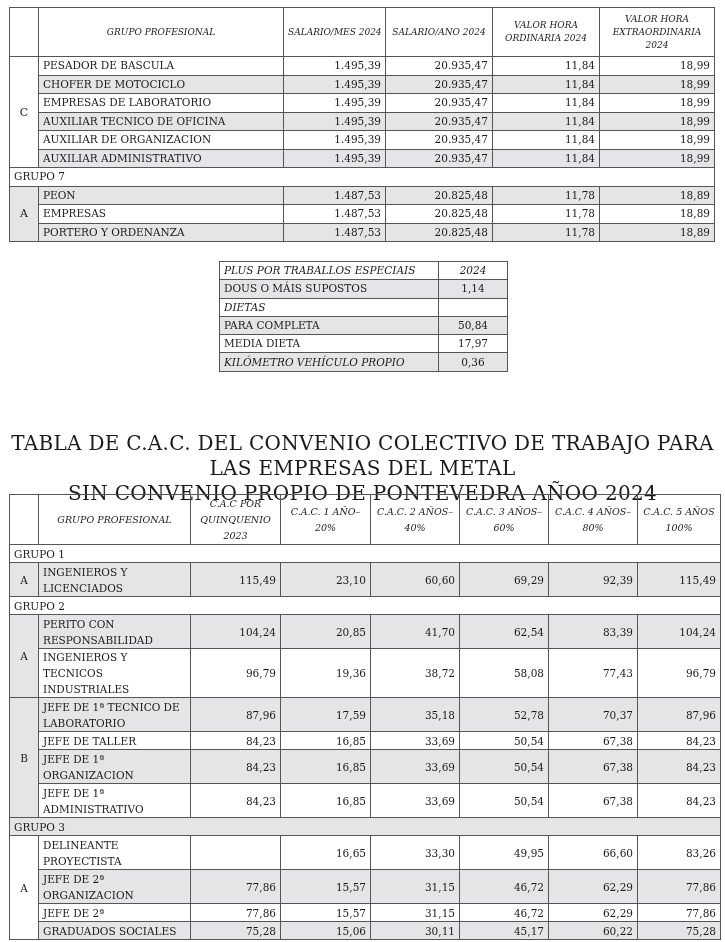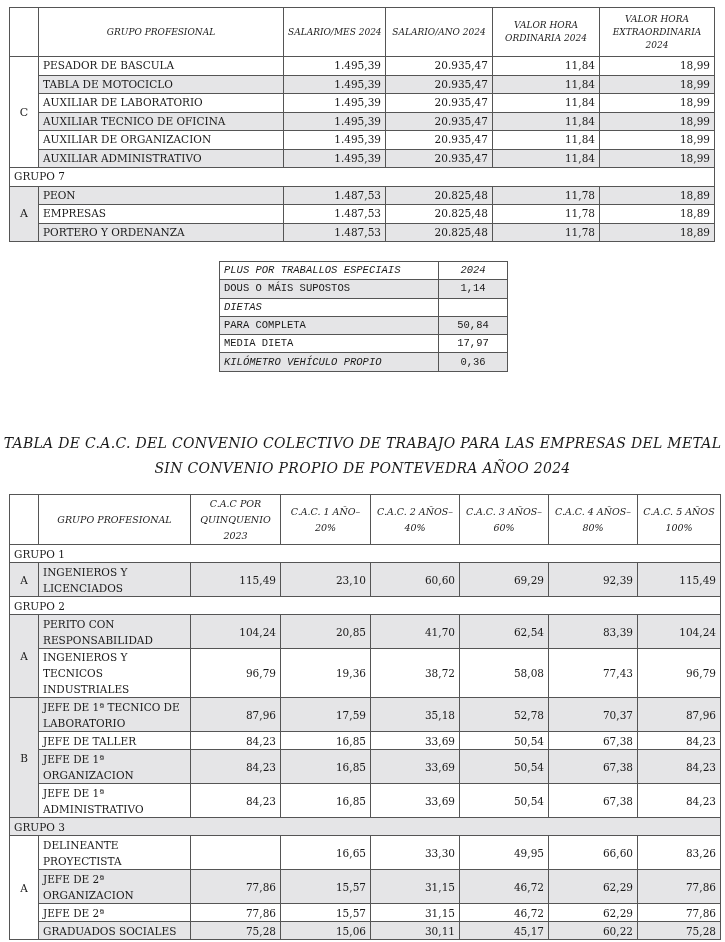--- a/index.html
+++ b/index.html
@@ -12,27 +12,27 @@
   .num { text-align: right; }
   .grp { text-align: center; font-size: 11px; }
   .shade { background: #e5e5e7; }
   .sect td { padding-left: 4px; }
   .wrap { white-space: normal; }
 
   #t1 { left: 9px; top: 7px; width: 705px; }
   #t1 th { height: 48px; }
   #t1 td { height: 17.5px; }
 
-  #t2 { left: 219px; top: 261px; width: 288px; font-family: Liberation Mono, monospace; }
+  #t2 { left: 219px; top: 261px; width: 288px; }
   #t2 td { height: 17.3px; font-size: 10.5px; }
   #t2 .it { font-style: italic; }
   #t2 .c { text-align: center; margin-top: 16px; }
 
   #title { position: absolute; left: 0; top: 431px; width: 725px; text-align: center;
-           font-style: italic; font-size: 14px; line-height: 25px; letter-spacing: 0.3px; }
+           font-size: 20px; line-height: 25px; letter-spacing: 0.3px; }
 
   #t3 { left: 9px; top: 494px; width: 711px; }
   #t3 th { height: 49px; font-size: 9.5px; line-height: 16px; }
   #t3 td { font-size: 10.5px; line-height: 16px; }
   #t3 tr.s td { height: 17px; }
   #t3 tr.d td { height: 33px; }
 </style>
 </head>
 <body>
 
@@ -58,28 +58,28 @@
     <tbody id="t1-c">
       <tr class="">
         <td class="grp" rowspan="6" style="background: rgb(255, 255, 255);">C</td>
         <td>PESADOR DE BASCULA</td>
         <td class="num">1.495,39</td>
         <td class="num">20.935,47</td>
         <td class="num">11,84</td>
         <td class="num">18,99</td>
       </tr>
       <tr class="shade">
-        <td>TABLA DE MOTOCICLO</td>
-        <td class="num">1.495,39</td>
-        <td class="num">20.935,47</td>
-        <td class="num">11,84</td>
-        <td class="num">18,99</td>
-      </tr>
-      <tr class="">
-        <td>AUXILIAR DE LABORATORIO</td>
+        <td>CHOFER DE MOTOCICLO</td>
+        <td class="num">1.495,39</td>
+        <td class="num">20.935,47</td>
+        <td class="num">11,84</td>
+        <td class="num">18,99</td>
+      </tr>
+      <tr class="">
+        <td>EMPRESAS DE LABORATORIO</td>
         <td class="num">1.495,39</td>
         <td class="num">20.935,47</td>
         <td class="num">11,84</td>
         <td class="num">18,99</td>
       </tr>
       <tr class="shade">
         <td>AUXILIAR TECNICO DE OFICINA</td>
         <td class="num">1.495,39</td>
         <td class="num">20.935,47</td>
         <td class="num">11,84</td>

